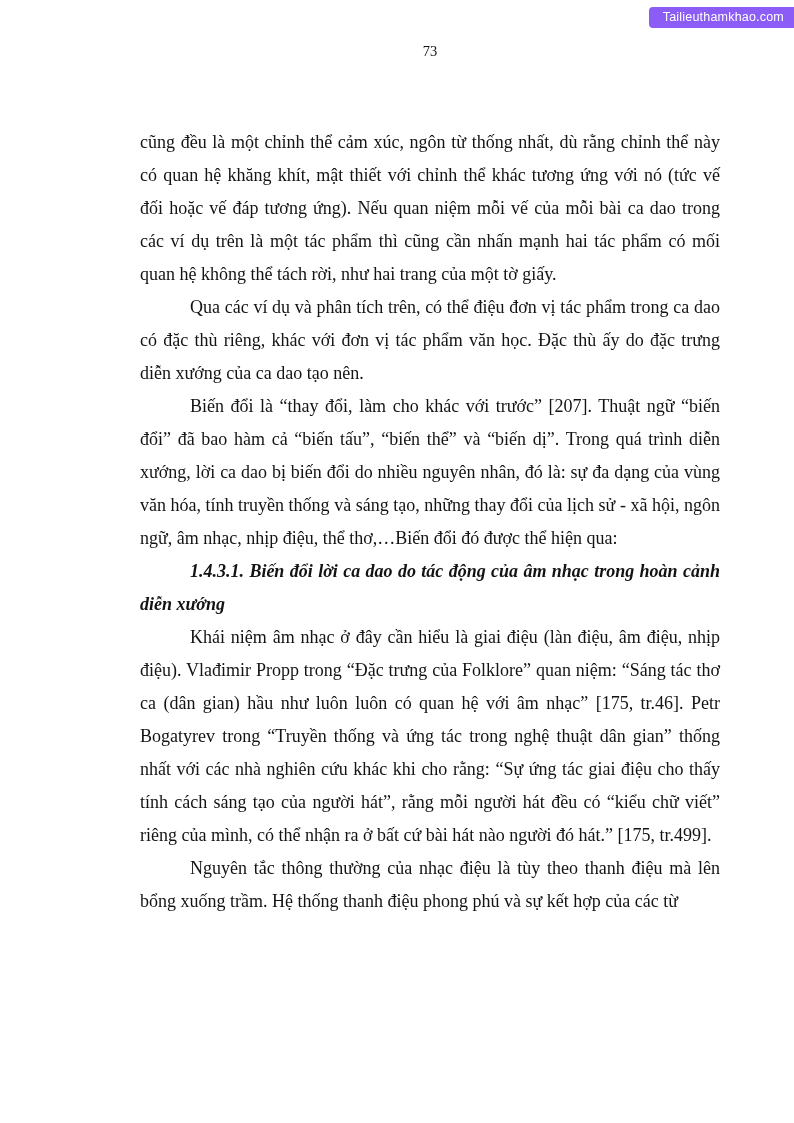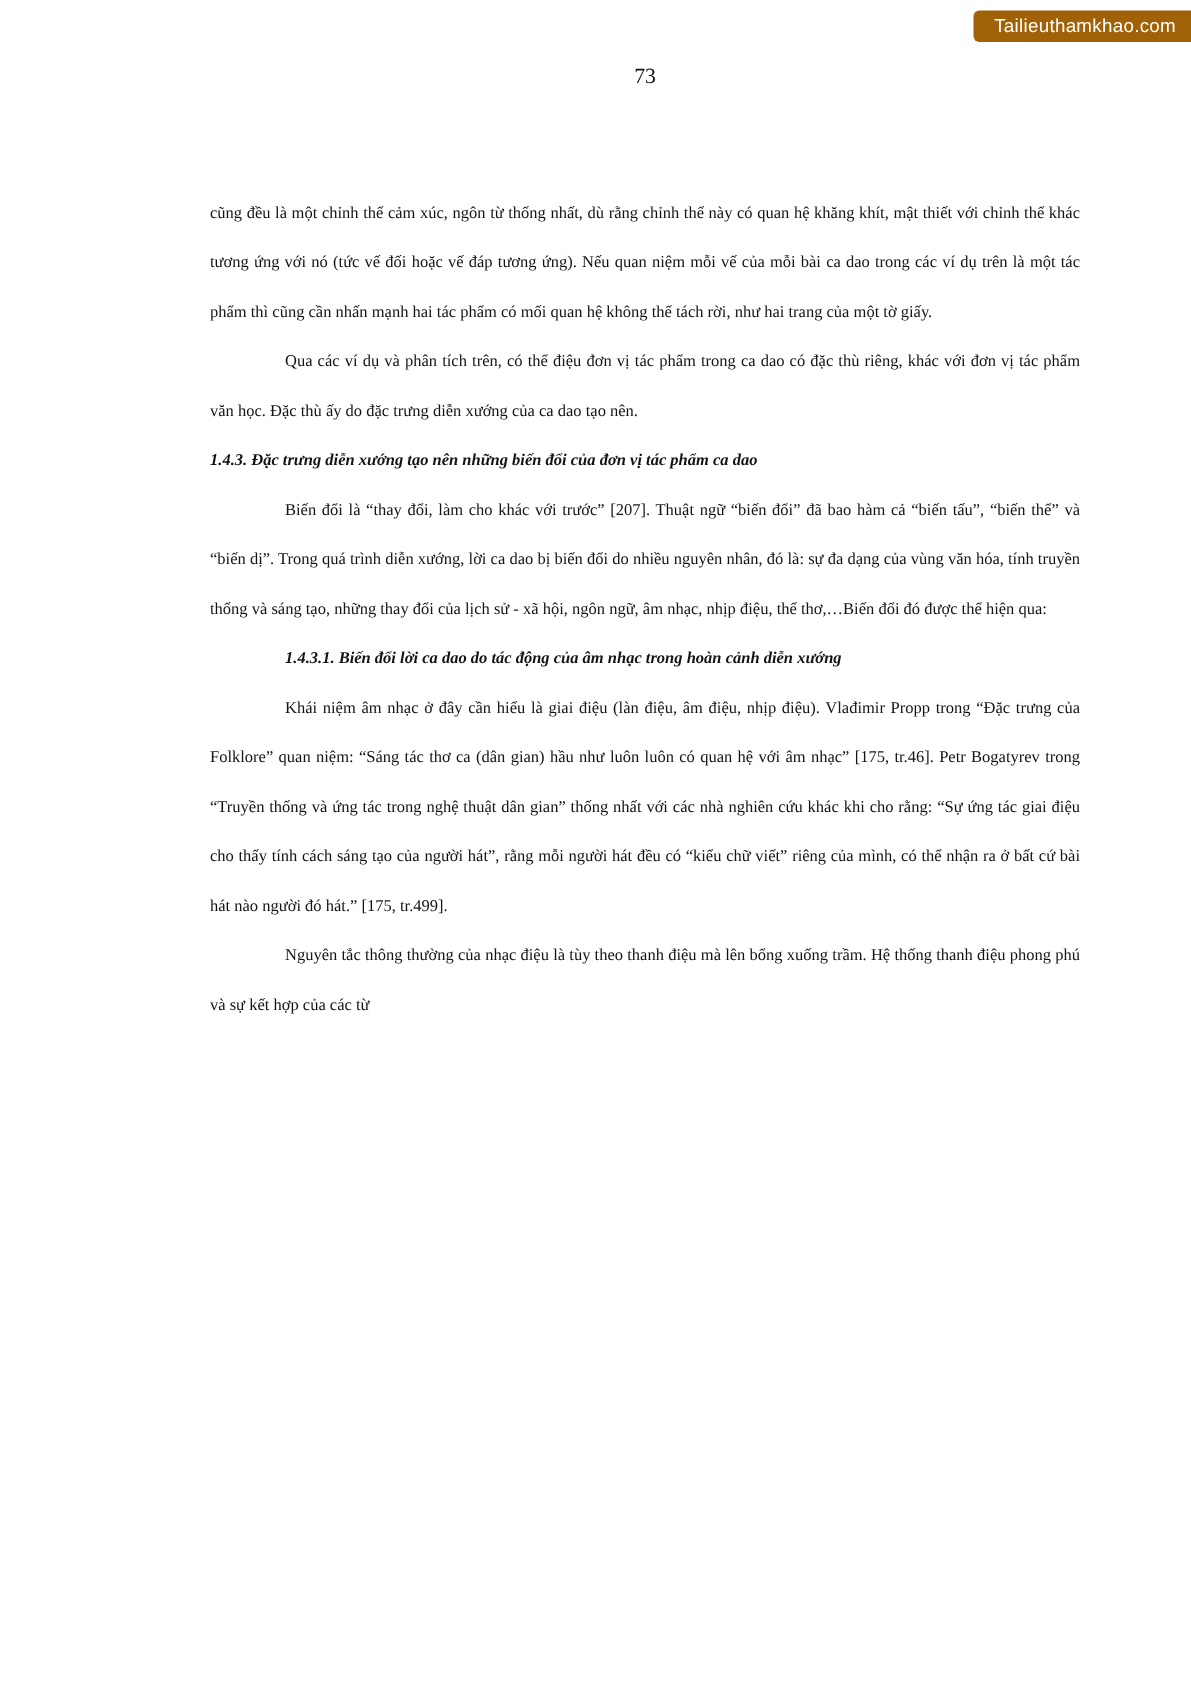--- a/index.html
+++ b/index.html
@@ -35,21 +35,21 @@
     left: 140px;
     width: 580px;
     text-align: center;
     font-size: 14.5px;
   }
   .content {
     position: absolute;
     top: 126px;
     left: 140px;
     width: 580px;
-    font-size: 11px;
+    font-size: 18px;
     line-height: 33px;
     text-align: justify;
   }
   .content p,
   .content h3,
   .content h4 {
     margin: 0;
     padding: 0;
     font-size: inherit;
     line-height: inherit;
@@ -60,31 +60,30 @@
   .heading {
     font-weight: bold;
     font-style: italic;
   }
 </style>
 </head>
 <body>
 
 <div class="page">
 
-  <div class="watermark" style="background: #a16207; color: rgb(255, 255, 255);">Tailieuthamkhao.com</div>
+  <div class="watermark" style="background: #8b5cf6; color: rgb(255, 255, 255);">Tailieuthamkhao.com</div>
 
   <div class="page-number">73</div>
 
   <div class="content">
 
     <p>cũng đều là một chỉnh thể cảm xúc, ngôn từ thống nhất, dù rằng chỉnh thể này có quan hệ khăng khít, mật thiết với chỉnh thể khác tương ứng với nó (tức vế đối hoặc vế đáp tương ứng). Nếu quan niệm mỗi vế của mỗi bài ca dao trong các ví dụ trên là một tác phẩm thì cũng cần nhấn mạnh hai tác phẩm có mối quan hệ không thể tách rời, như hai trang của một tờ giấy.</p>
 
     <p class="indent">Qua các ví dụ và phân tích trên, có thể điệu đơn vị tác phẩm trong ca dao có đặc thù riêng, khác với đơn vị tác phẩm văn học. Đặc thù ấy do đặc trưng diễn xướng của ca dao tạo nên.</p>
 
-    <h3 class="heading">1.4.3. Đặc trưng diễn xướng tạo nên những biến đổi của đơn vị tác phẩm ca dao</h3>
 
     <p class="indent">Biến đổi là “thay đổi, làm cho khác với trước” [207]. Thuật ngữ “biến đổi” đã bao hàm cả “biến tấu”, “biến thể” và “biến dị”. Trong quá trình diễn xướng, lời ca dao bị biến đổi do nhiều nguyên nhân, đó là: sự đa dạng của vùng văn hóa, tính truyền thống và sáng tạo, những thay đổi của lịch sử - xã hội, ngôn ngữ, âm nhạc, nhịp điệu, thể thơ,…Biến đổi đó được thể hiện qua:</p>
 
     <h4 class="heading indent">1.4.3.1. Biến đổi lời ca dao do tác động của âm nhạc trong hoàn cảnh diễn xướng</h4>
 
     <p class="indent">Khái niệm âm nhạc ở đây cần hiểu là giai điệu (làn điệu, âm điệu, nhịp điệu). Vlađimir Propp trong “Đặc trưng của Folklore” quan niệm: “Sáng tác thơ ca (dân gian) hầu như luôn luôn có quan hệ với âm nhạc” [175, tr.46]. Petr Bogatyrev trong “Truyền thống và ứng tác trong nghệ thuật dân gian” thống nhất với các nhà nghiên cứu khác khi cho rằng: “Sự ứng tác giai điệu cho thấy tính cách sáng tạo của người hát”, rằng mỗi người hát đều có “kiểu chữ viết” riêng của mình, có thể nhận ra ở bất cứ bài hát nào người đó hát.” [175, tr.499].</p>
 
     <p class="indent">Nguyên tắc thông thường của nhạc điệu là tùy theo thanh điệu mà lên bổng xuống trầm. Hệ thống thanh điệu phong phú và sự kết hợp của các từ</p>
 
   </div>

